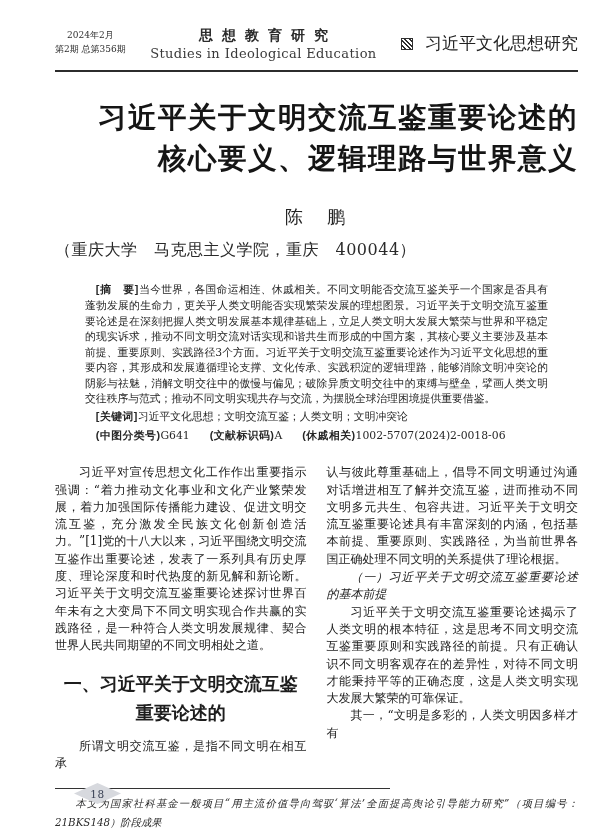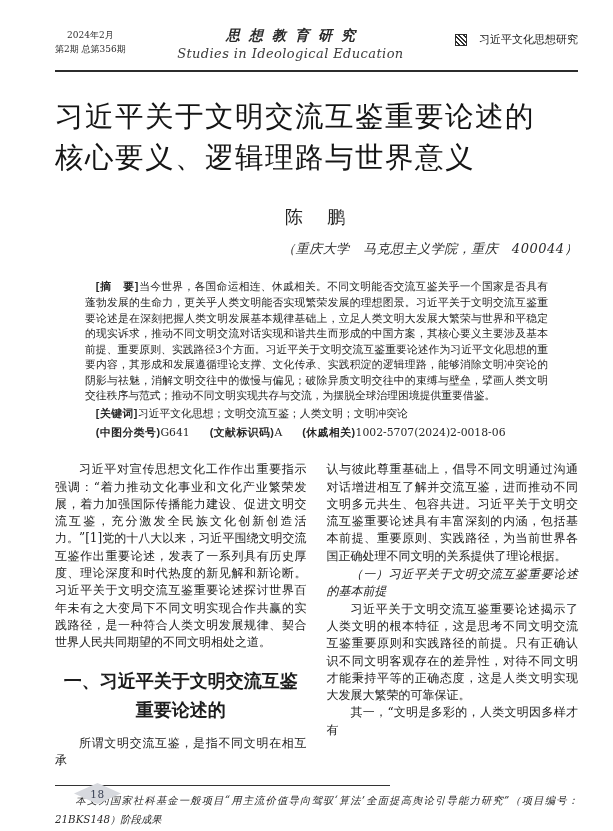--- a/index.html
+++ b/index.html
@@ -10,34 +10,34 @@
     background:#ffffff;
     color:#232323;
     font-family:"DejaVu Serif","Liberation Serif",serif;
     overflow:hidden;
     box-sizing:border-box;
     padding:26px 35px 0 55px;
   }
   
   .header{display:flex;align-items:flex-start;justify-content:space-between;}
   .issue{font-size:9px;line-height:1.6;text-align:center;color:#2e2e2e;white-space:nowrap;margin-top:2px;}
-  .journal{flex:1;text-align:center;margin-top:1px;font-style:italic;}
+  .journal{flex:1;text-align:center;margin-top:1px;}
   .journal-cn{font-size:14px;font-weight:bold;letter-spacing:9px;padding-left:9px;color:#2b2b2b;}
   .journal-en{font-size:13px;letter-spacing:.4px;color:#3a3a3a;margin-top:1px;text-align:center;}
-  .column-label{display:flex;align-items:center;gap:12px;font-size:11px;white-space:nowrap;margin-top:6px;color:#222;}
+  .column-label{display:flex;align-items:center;gap:12px;font-size:17px;white-space:nowrap;margin-top:6px;color:#222;}
   .hatch{
     display:inline-block;width:12px;height:12px;
     background:repeating-linear-gradient(45deg,#2f2f2f 0 1.6px,#ffffff 1.6px 3.2px);
     outline:1px solid #2f2f2f;outline-offset:-1px;
   }
   .header-rule{height:2.4px;background:#2c2c2c;margin-top:9px;}
   
-  .title{margin:25px 0 0;text-align:left;font-size:28.5px;font-weight:400;line-height:1.42;letter-spacing:1.5px;color:#151515;}
+  .title{margin:25px 0 0;text-align:right;font-size:28.5px;font-weight:700;line-height:1.42;letter-spacing:1.5px;color:#151515;}
   .author{margin-top:27px;text-align:center;font-size:18px;letter-spacing:3px;color:#242424;}
-  .affiliation{margin-top:11px;text-align:right;font-size:13px;font-style:italic;color:#2a2a2a;letter-spacing:.5px;}
+  .affiliation{margin-top:11px;text-align:left;font-size:16px;color:#2a2a2a;letter-spacing:.5px;}
   
   .abstract-wrap{margin:21px 30px 0 30px;}
   .abstract-wrap p{margin:0;font-size:10.8px;line-height:15.6px;text-align:justify;color:#262626;}
   .abstract-p{text-indent:1em;}
   .blk-label{font-family:"Liberation Sans","DejaVu Sans",sans-serif;font-weight:bold;letter-spacing:.5px;}
   .kw-p{text-indent:1em;margin-top:2px !important;}
   .meta-p{text-indent:1em;margin-top:3px !important;white-space:nowrap;}
   .meta-pair{margin-right:20px;}
   
   .columns{display:flex;gap:20px;margin-top:21px;}

